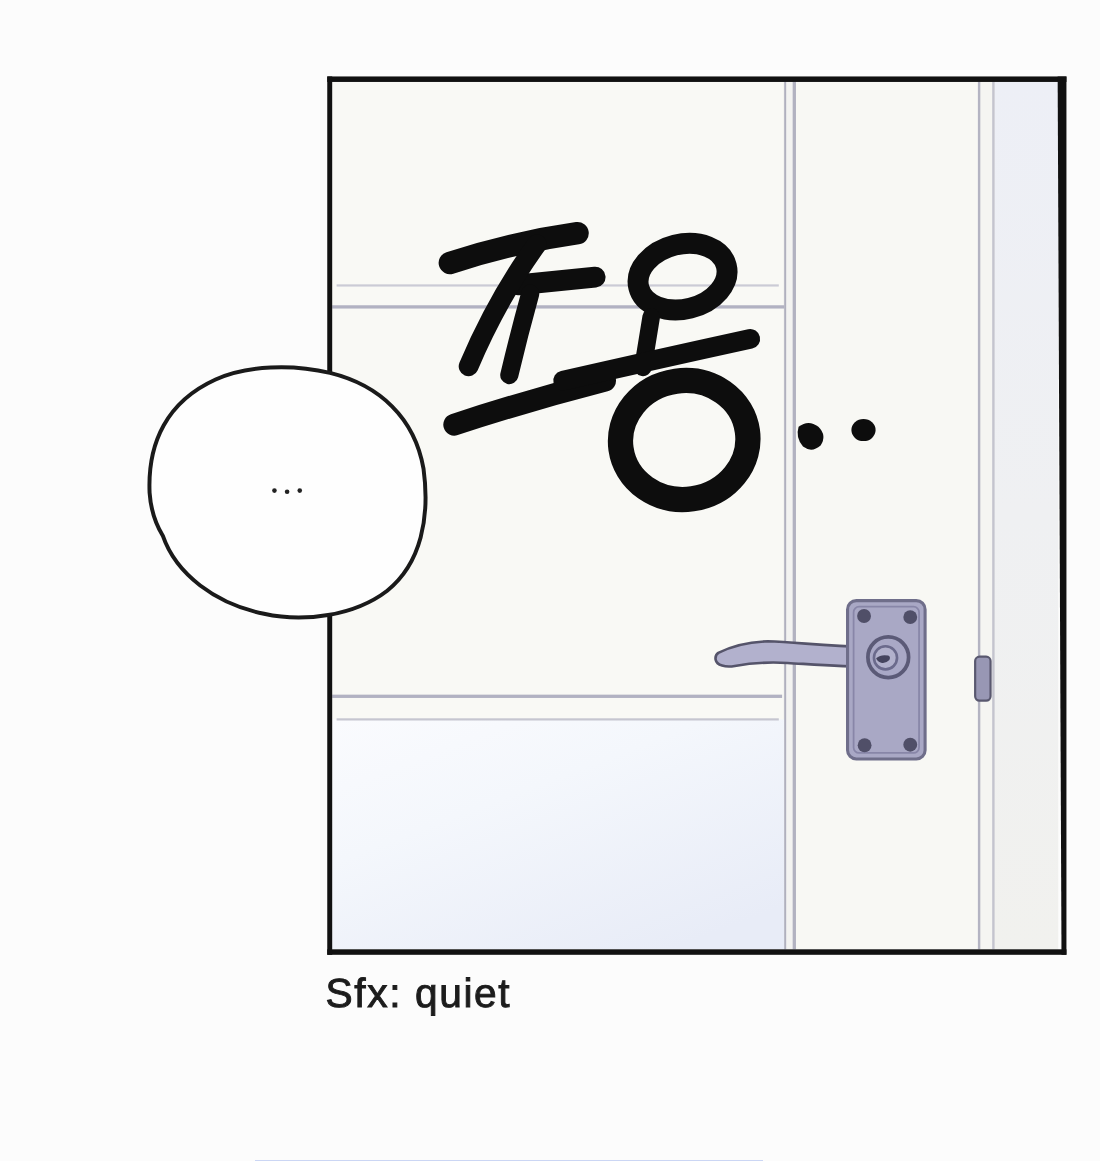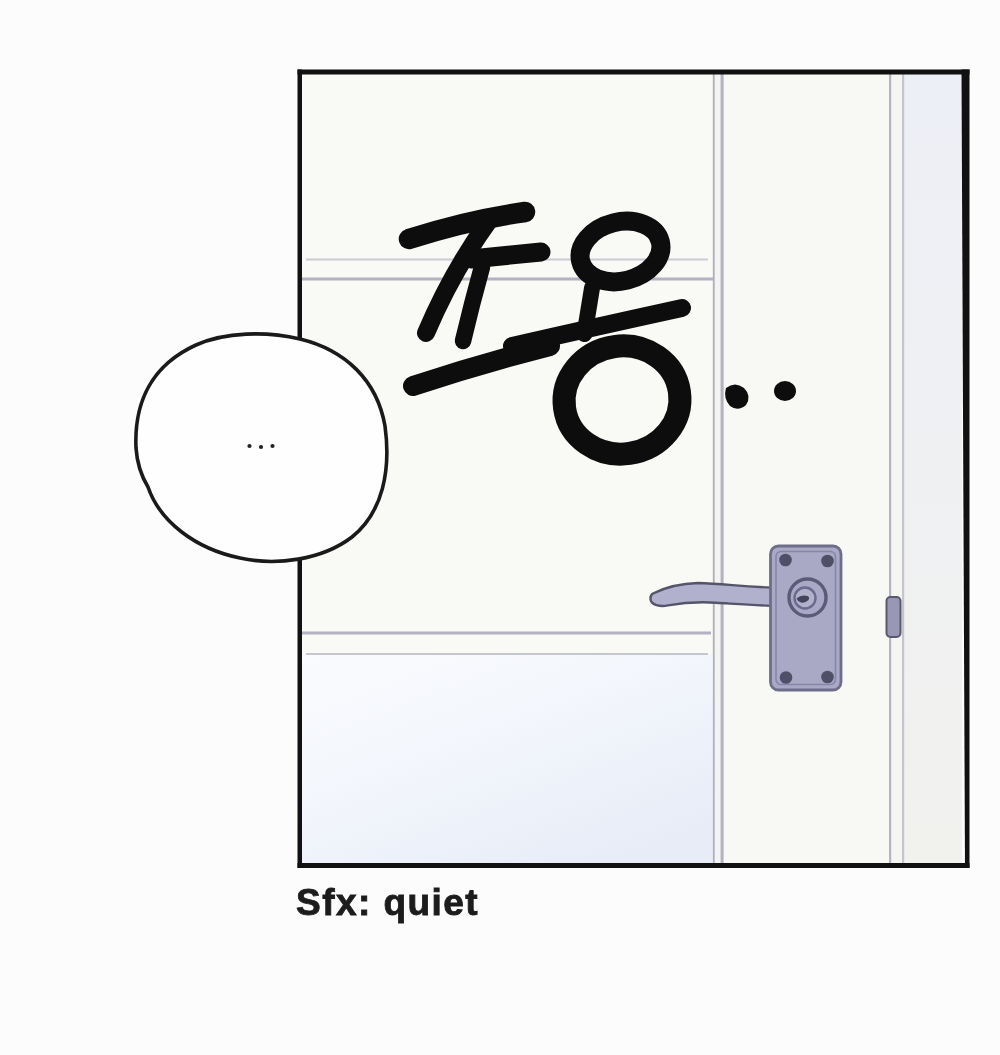--- a/index.html
+++ b/index.html
@@ -1,16 +1,16 @@
 <!DOCTYPE html>
 <html><head>
 <meta charset="utf-8">
 <style>
   html,body{margin:0;padding:0;background:#fcfcfc;}
-  #page{position:relative;width:1000px;height:1055px;background:#1d4ed8;overflow:hidden;font-weight:bold;}
+  #page{position:relative;width:1000px;height:1055px;background:#1d4ed8;overflow:hidden;}
   svg{display:block;}
 </style>
 </head>
 <body>
 <div id="page">
 <svg width="1000" height="1055" viewBox="0 0 1000 1055" xmlns="http://www.w3.org/2000/svg">
   <defs>
     <linearGradient id="glass" x1="0" y1="0" x2="0.75" y2="1">
       <stop offset="0" stop-color="#fafbfe"></stop>
       <stop offset="0.4" stop-color="#f4f7fc"></stop>

